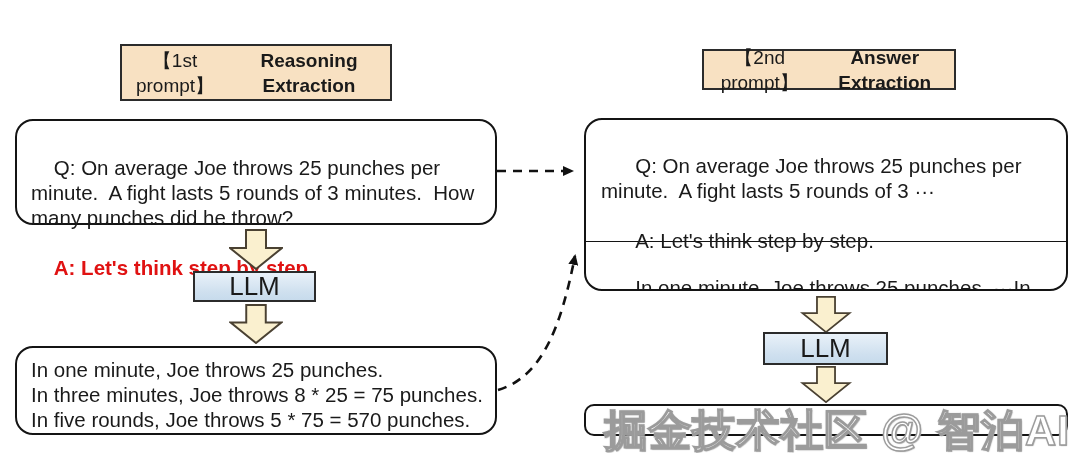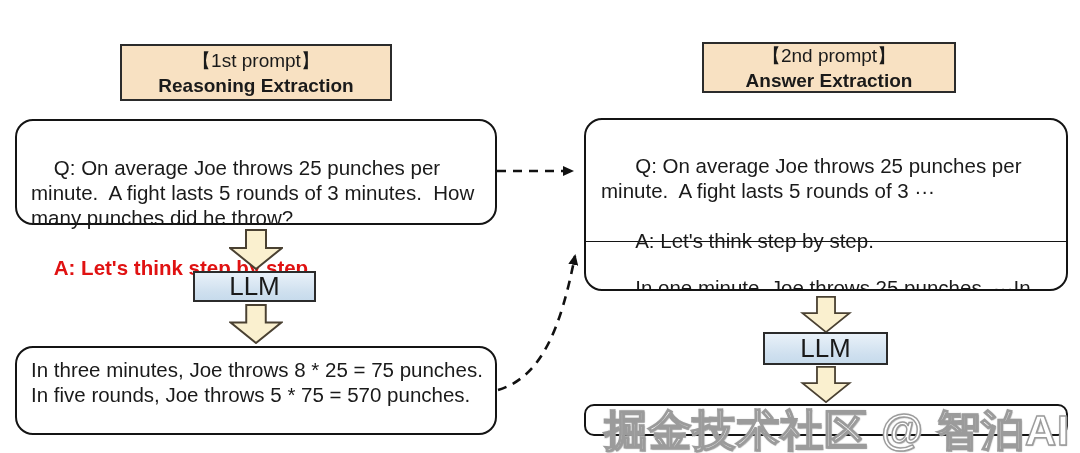--- a/index.html
+++ b/index.html
@@ -10,21 +10,21 @@
     font-family:"Liberation Sans","DejaVu Sans",sans-serif;
     color:#1a1a1a;
     overflow:hidden;
   }
   .abs{position:absolute;box-sizing:border-box;}
 
   
   .hdr{
     background:#f8e1c2;
     border:2px solid #2b2b2b;
-    display:flex;flex-direction:column;justify-content:center;align-items:center;
+    display:flex;flex-direction:row;justify-content:center;align-items:center;
     text-align:center;line-height:25px;font-size:19px;
   }
   .hdr .l1{font-weight:400;}
   .hdr .l2{font-weight:700;}
 
   
   .rbox{
     background:#ffffff;
     border:2.5px solid #141414;
     border-radius:18px;
@@ -95,25 +95,26 @@
 
   <div class="abs llm" style="left:193px;top:271px;width:123px;height:31px;">
     <span>LLM</span>
   </div>
 
   <svg class="abs" style="left:229px;top:304px;" width="54" height="40" viewBox="0 0 54 41">
     <polygon points="17,1 37,1 37,19 53,19 27,40 1,19 17,19" fill="#faf0cf" stroke="#4a4132" stroke-width="2" stroke-linejoin="miter"></polygon>
   </svg>
 
   <div class="abs rbox" style="left:15px;top:346px;width:482px;height:89px;white-space:nowrap;">
+    <div>In one minute, Joe throws 25 punches.</div>
     <div>In three minutes, Joe throws 8 * 25 = 75 punches.</div>
     <div>In five rounds, Joe throws 5 * 75 = 570 punches.</div>
   </div>
 
-  <div class="abs hdr" style="left:702px;top:42px;width:254px;height:51px;">
+  <div class="abs hdr" style="left:702px;top:49px;width:254px;height:41px;">
     <div class="l1">【2nd prompt】</div>
     <div class="l2">Answer Extraction</div>
   </div>
 
   <div class="abs combo" style="left:584px;top:118px;width:484px;height:173px;">
     <div class="sect top" style="height:89px;">
       <span>Q: On average Joe throws 25 punches per
 minute.  A fight lasts 5 rounds of 3 ···</span><br>
       <span>A: Let's think step by step.</span>
     </div>

